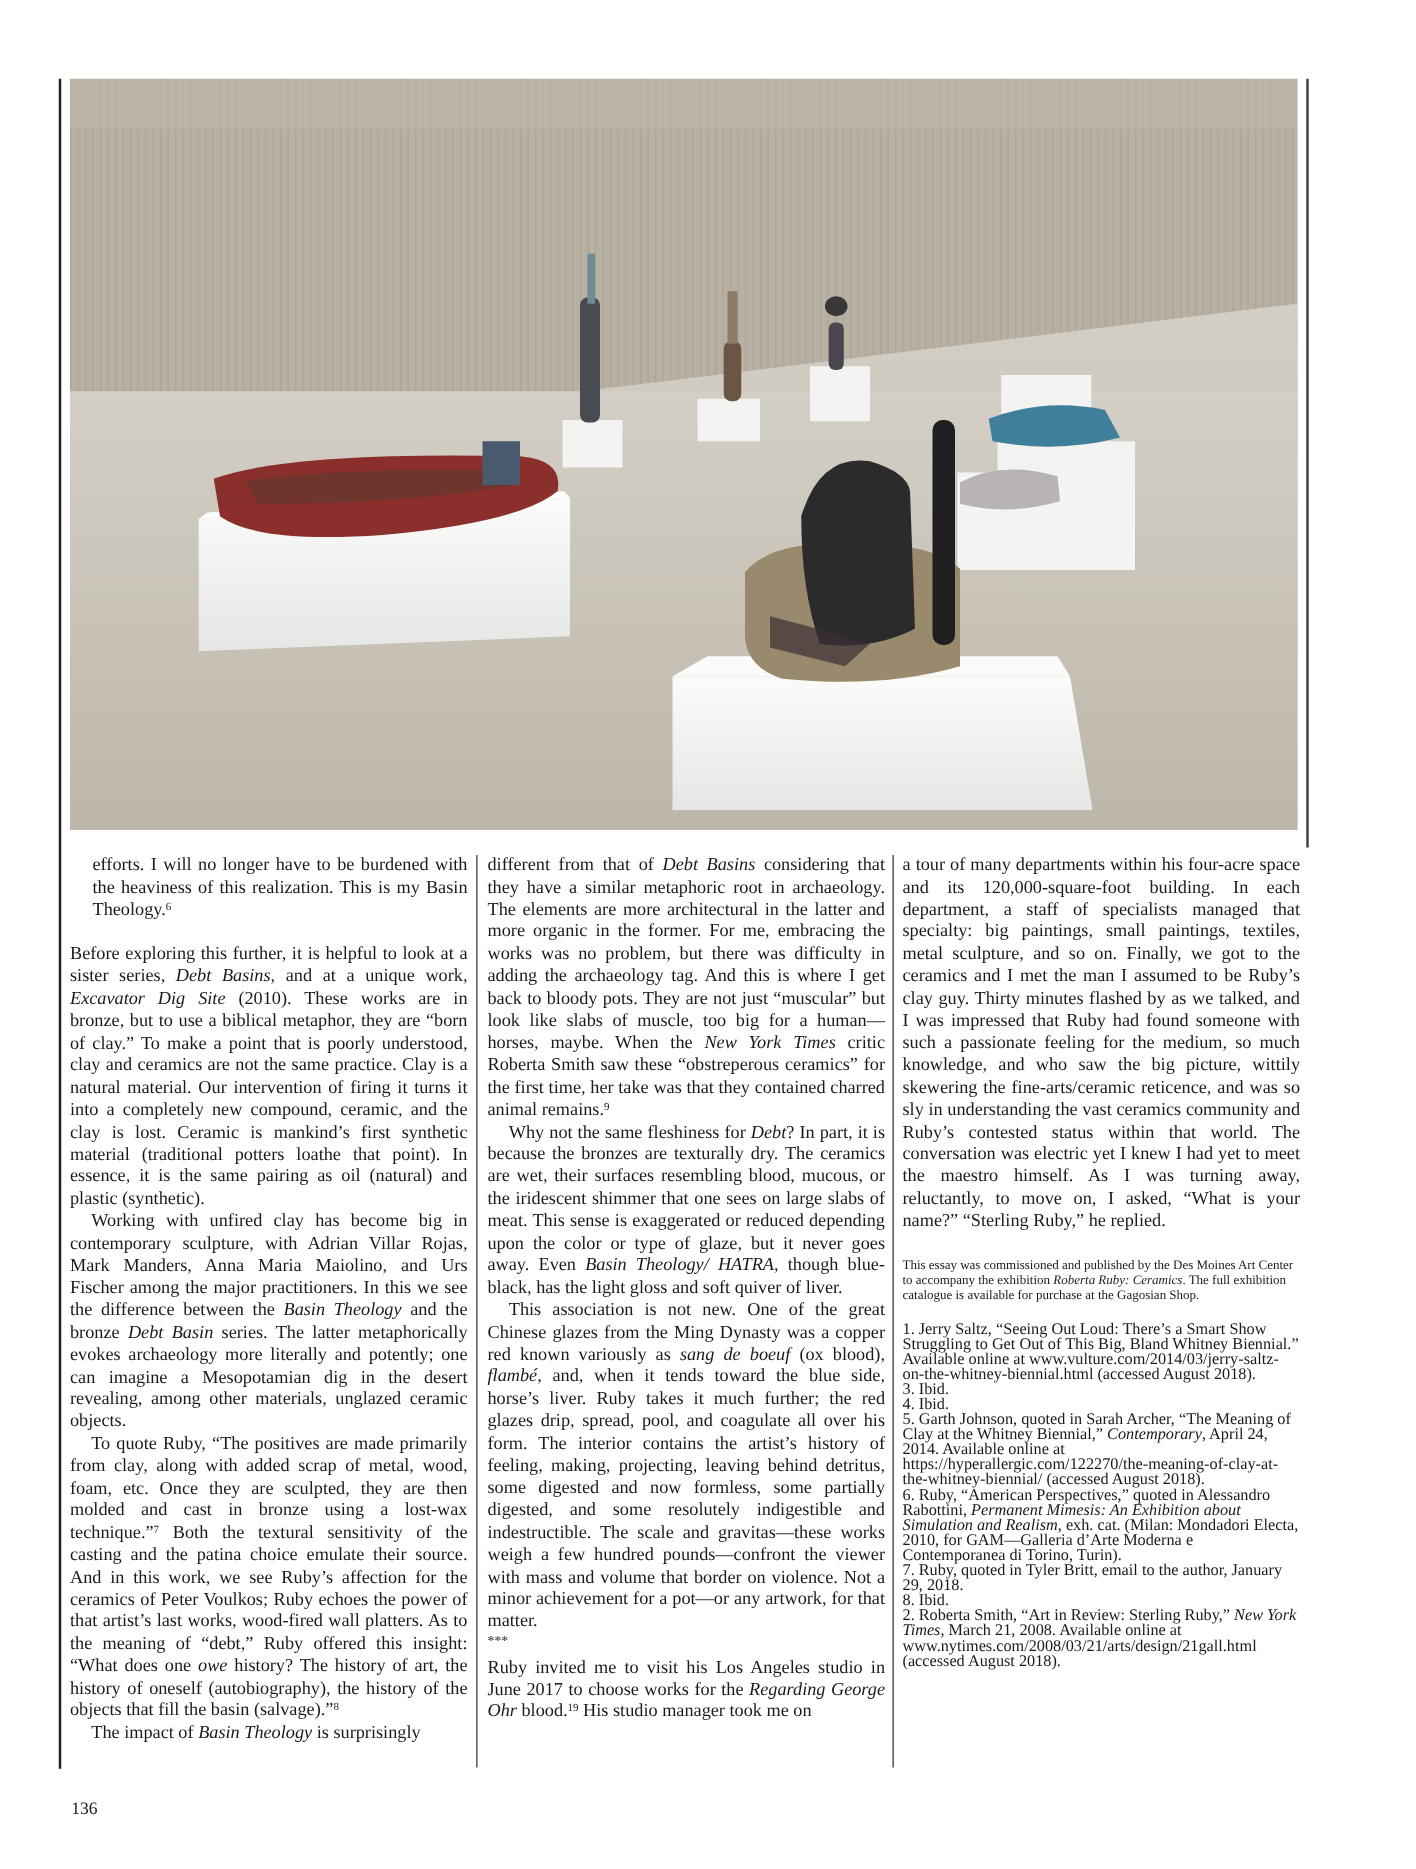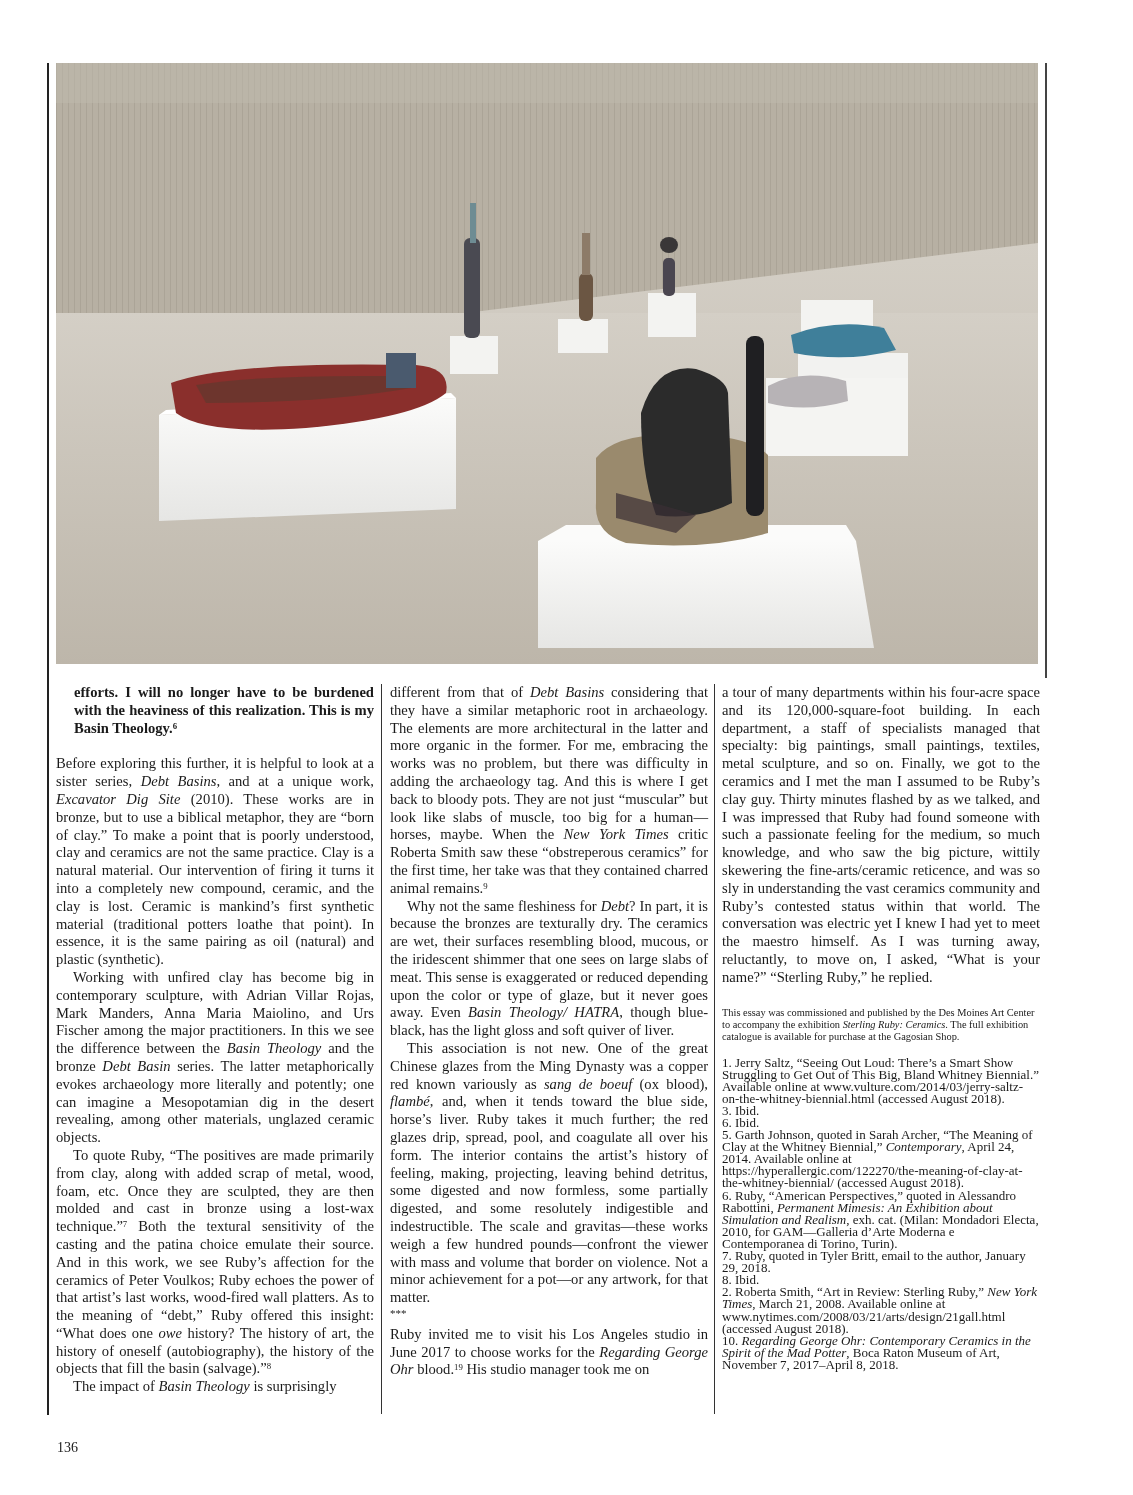--- a/index.html
+++ b/index.html
@@ -9,21 +9,21 @@
   .rule-right { position:absolute; left:1045px; top:63px; width:1.5px; height:615px; background:#444; }
   .photo { position:absolute; left:56px; top:63px; width:982px; height:601px; overflow:hidden; background:#b9b3a7; }
   .photo svg { display:block; width:100%; height:100%; }
   .col { position:absolute; top:684px; font-size:14.6px; line-height:17.8px; text-align:justify; hyphens:auto; }
   .col p { margin:0; }
   .c1 { left:56px; width:318px; }
   .c2 { left:390px; width:318px; }
   .c3 { left:722px; width:318px; }
   .col-rule { position:absolute; width:1px; background:#333; }
   .indent { text-indent:17px; }
-  .blockquote { padding-left:18px; margin-bottom:18px !important;font-weight:bold; }
+  .blockquote { padding-left:18px; margin-bottom:18px !important; }
   .stars { font-size:11px; line-height:13px; margin:0 !important; }
   .credit { font-size:10.4px; line-height:12px; text-align:left; margin-top:20px !important; }
   .notes { font-size:13px; line-height:12.1px; text-align:left; margin-top:14px; }
   .notes div { margin:0; }
   .pageno { position:absolute; left:57px; top:1440px; font-size:14px; }
   i { font-style:italic; }
   sup { font-size:0.6em; vertical-align:0.45em; line-height:0; }
 </style>
 </head>
 <body>
@@ -102,27 +102,26 @@
   <p class="indent"><span>Why not the same fleshiness for </span><i>Debt</i><span>? In part, it is because the bronzes are texturally dry. The ceramics are wet, their surfaces resembling blood, mucous, or the iridescent shimmer that one sees on large slabs of meat. This sense is exaggerated or reduced depending upon the color or type of glaze, but it never goes away. Even </span><i>Basin Theology/ HATRA</i><span>, though blue-black, has the light gloss and soft quiver of liver.</span></p>
   <p class="indent"><span>This association is not new. One of the great Chinese glazes from the Ming Dynasty was a copper red known variously as </span><i>sang de boeuf</i><span> (ox blood), </span><i>flambé</i><span>, and, when it tends toward the blue side, horse’s liver. Ruby takes it much further; the red glazes drip, spread, pool, and coagulate all over his form. The interior contains the artist’s history of feeling, making, projecting, leaving behind detritus, some digested and now formless, some partially digested, and some resolutely indigestible and indestructible. The scale and gravitas—these works weigh a few hundred pounds—confront the viewer with mass and volume that border on violence. Not a minor achievement for a pot—or any artwork, for that matter.</span></p>
   <p class="stars">***</p>
   <p style="margin-top:6px;"><span>Ruby invited me to visit his Los Angeles studio in June 2017 to choose works for the </span><i>Regarding George Ohr</i><span> blood.</span><sup>19</sup><span> His studio manager took me on</span></p>
 </div>
 
 <div class="col-rule" style="left:714px; top:684px; height:730px;"></div>
 
 <div class="col c3">
   <p>a tour of many departments within his four-acre space and its 120,000-square-foot building. In each department, a staff of specialists managed that specialty: big paintings, small paintings, textiles, metal sculpture, and so on. Finally, we got to the ceramics and I met the man I assumed to be Ruby’s clay guy. Thirty minutes flashed by as we talked, and I was impressed that Ruby had found someone with such a passionate feeling for the medium, so much knowledge, and who saw the big picture, wittily skewering the fine-arts/ceramic reticence, and was so sly in understanding the vast ceramics community and Ruby’s contested status within that world. The conversation was electric yet I knew I had yet to meet the maestro himself. As I was turning away, reluctantly, to move on, I asked, “What is your name?” “Sterling Ruby,” he replied.</p>
-  <p class="credit"><span>This essay was commissioned and published by the Des Moines Art Center to accompany the exhibition </span><i>Sterling Ruby: Ceramics</i><span>. The full exhibition catalogue is available for purchase at the Gagosian Shop.</span></p>
+  <p class="credit"><span>This essay was commissioned and published by the Des Moines Art Center to accompany the exhibition </span><i>Roberta Ruby: Ceramics</i><span>. The full exhibition catalogue is available for purchase at the Gagosian Shop.</span></p>
   <div class="notes">
     <div>1. Jerry Saltz, “Seeing Out Loud: There’s a Smart Show Struggling to Get Out of This Big, Bland Whitney Biennial.” Available online at www.vulture.com/2014/03/jerry-saltz-on-the-whitney-biennial.html (accessed August 2018).</div>
     <div>3. Ibid.</div>
-    <div>6. Ibid.</div>
+    <div>4. Ibid.</div>
     <div><span>5. Garth Johnson, quoted in Sarah Archer, “The Meaning of Clay at the Whitney Biennial,” </span><i>Contemporary</i><span>, April 24, 2014. Available online at https://hyperallergic.com/122270/the-meaning-of-clay-at-the-whitney-biennial/ (accessed August 2018).</span></div>
     <div><span>6. Ruby, “American Perspectives,” quoted in Alessandro Rabottini, </span><i>Permanent Mimesis: An Exhibition about Simulation and Realism</i><span>, exh. cat. (Milan: Mondadori Electa, 2010, for GAM—Galleria d’Arte Moderna e Contemporanea di Torino, Turin).</span></div>
     <div>7. Ruby, quoted in Tyler Britt, email to the author, January 29, 2018.</div>
     <div>8. Ibid.</div>
     <div><span>2. Roberta Smith, “Art in Review: Sterling Ruby,” </span><i>New York Times</i><span>, March 21, 2008. Available online at www.nytimes.com/2008/03/21/arts/design/21gall.html (accessed August 2018).</span></div>
-    <div><span>10. </span><i>Regarding George Ohr: Contemporary Ceramics in the Spirit of the Mad Potter</i><span>, Boca Raton Museum of Art, November 7, 2017–April 8, 2018.</span></div>
   </div>
 </div>
 
 <div class="pageno">136</div>
 
 </body></html>

